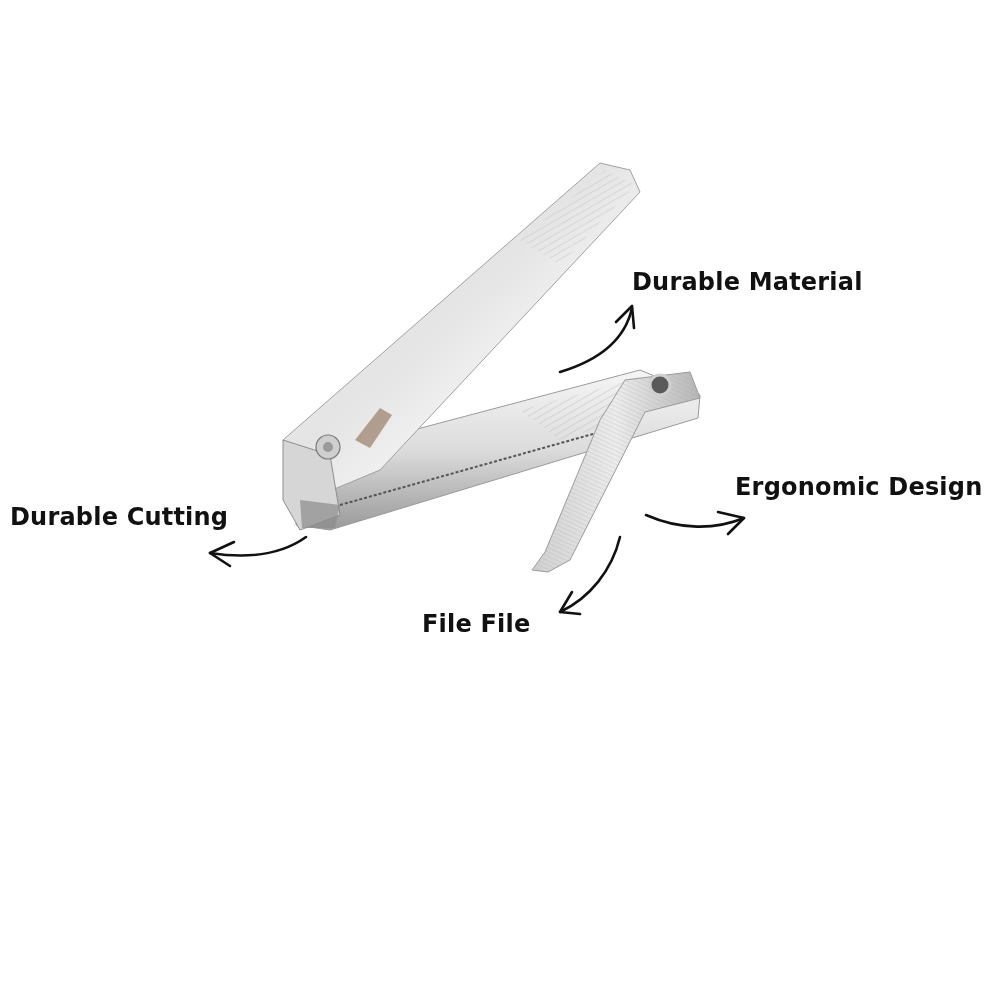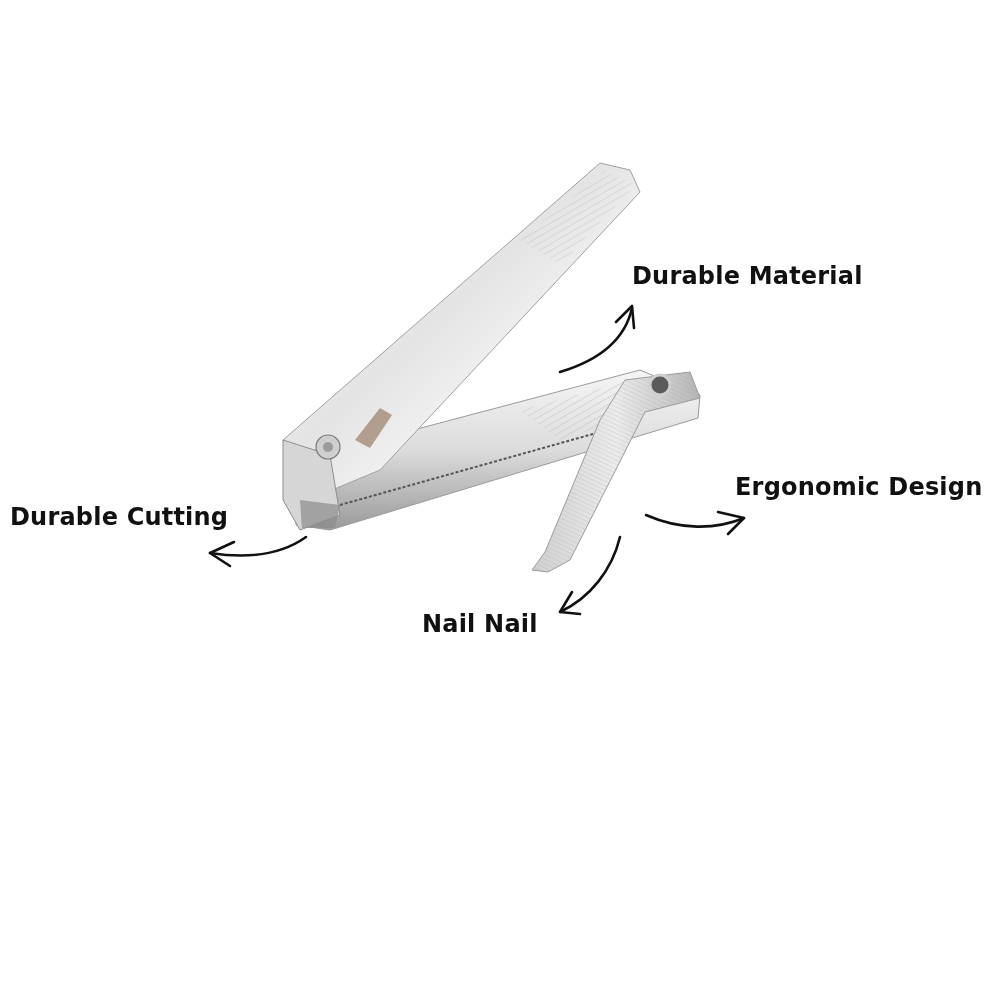--- a/index.html
+++ b/index.html
@@ -84,18 +84,18 @@
     <g fill="none" stroke="#111" stroke-width="2.6" stroke-linecap="round" stroke-linejoin="round">
       <path d="M 306 537 C 285 552, 255 560, 210 553"></path>
       <path d="M 234 542 L 210 553 L 230 566"></path>
     </g>
     <g fill="none" stroke="#111" stroke-width="2.6" stroke-linecap="round" stroke-linejoin="round">
       <path d="M 620 537 C 612 570, 590 598, 560 612"></path>
       <path d="M 572 592 L 560 612 L 580 614"></path>
     </g>
   </svg>
 
-  <div class="label" style="left:632px; top:262px;">Durable Material</div>
+  <div class="label" style="left:632px; top:268px;">Durable Material</div>
   <div class="label" style="left:735px; top:473px;text-align:center;">Ergonomic Design</div>
   <div class="label" style="left:10px; top:503px;">Durable Cutting</div>
-  <div class="label" style="left:422px; top:610px;">Nail Nail</div>
+  <div class="label" style="left:422px; top:610px;">File File</div>
 
 </div>
 
 </body></html>

